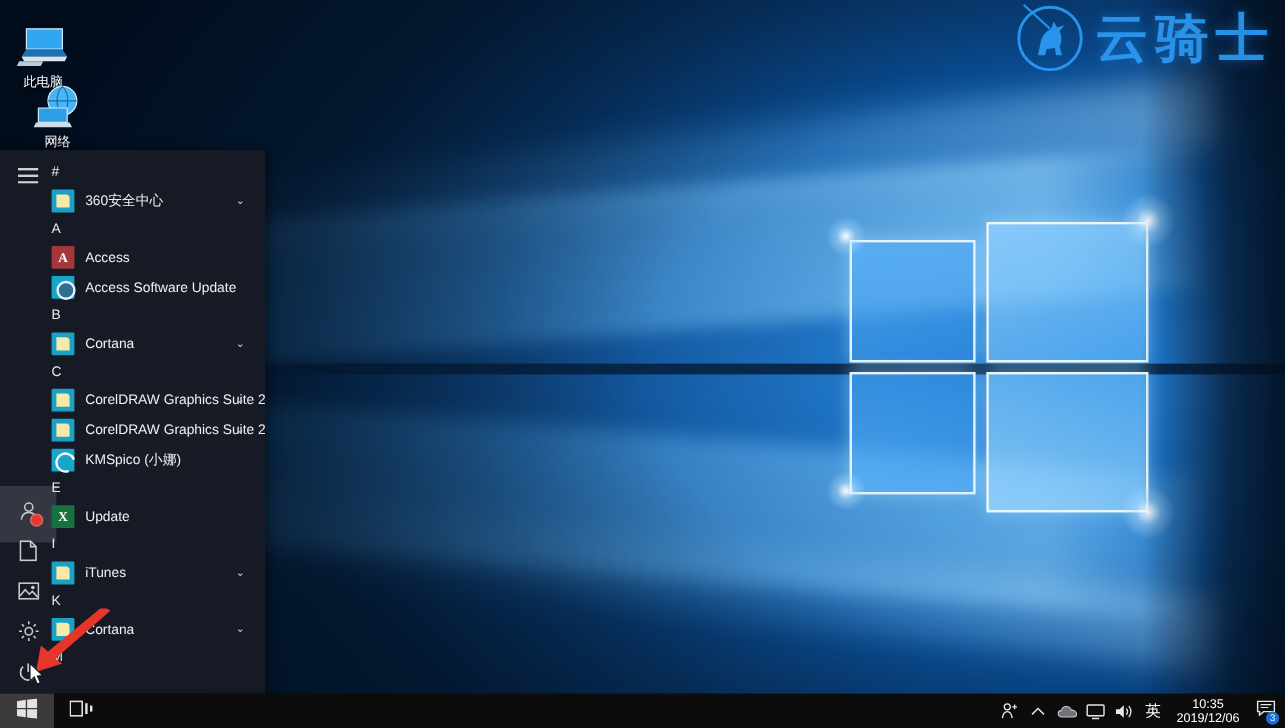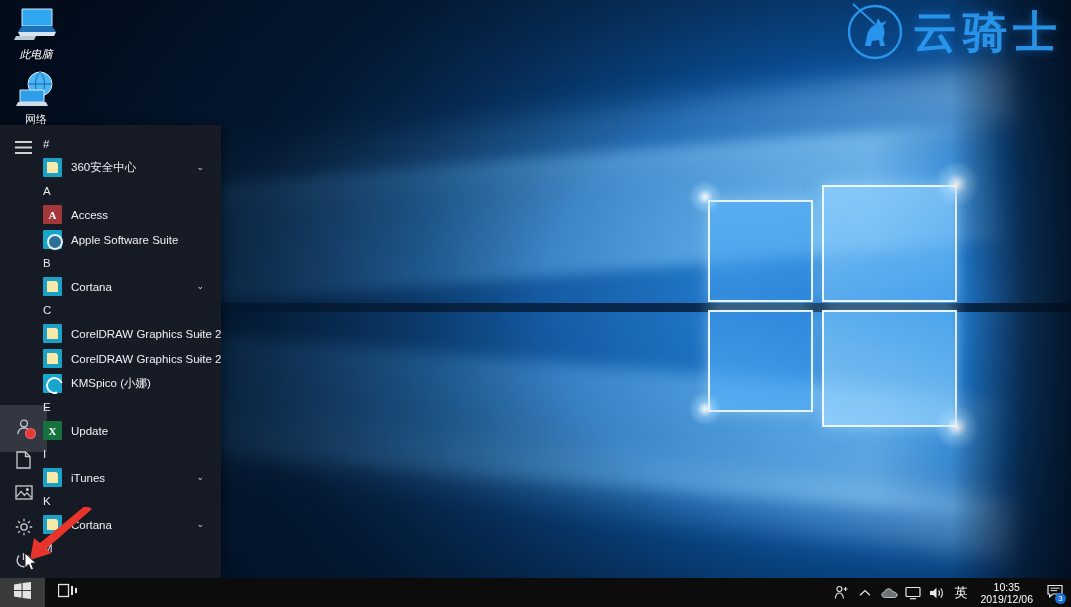--- a/index.html
+++ b/index.html
@@ -139,32 +139,32 @@
   <span class="mark">
     <svg width="60" height="60" viewBox="0 0 60 60">
       <circle cx="30" cy="30" r="26" fill="none" stroke="#2b9bf4" stroke-width="2.4"></circle>
       <path d="M20 44 L22 34 C23 28 27 24 31 22 L33 16 L36 21 L42 19 L38 24 C40 28 40 33 38 37 L40 44 L35 44 L34 38 L27 39 L26 44 Z" fill="#2b9bf4"></path>
       <path d="M8 2 L30 22" stroke="#2b9bf4" stroke-width="1.8" fill="none"></path>
     </svg>
   </span>
   <span class="word">云骑士</span>
 </div>
 
-<div class="desk-icon" style="left:0px;top:5px;font-style:italic;">
+<div class="desk-icon" style="left:0px;top:20px;">
   <span class="glyph">
     <svg width="44" height="40" viewBox="0 0 44 40">
       <path d="M8 4 L38 4 L38 21 L8 21 Z" fill="#31a7f2" stroke="#cfe9fb" stroke-width="1"></path>
       <path d="M8 21 L38 21 L42 27 L4 27 Z" fill="#1b72b8"></path>
       <path d="M4 27 L42 27 L40 31 L6 31 Z" fill="#d8e4ee"></path>
       <path d="M2 31 L22 31 L20 35 L0 35 Z" fill="#b9c9d6"></path>
     </svg>
   </span>
   <span>此电脑</span>
 </div>
-<div class="desk-icon" style="left:0px;top:70px;">
+<div class="desk-icon" style="left:12px;top:70px;">
   <span class="glyph">
     <svg width="44" height="40" viewBox="0 0 44 40">
       <circle cx="26" cy="14" r="12" fill="#4ab4f5" stroke="#d8eefb" stroke-width="1"></circle>
       <path d="M14 14 h24 M26 2 c6 6 6 18 0 24 M26 2 c-6 6 -6 18 0 24" stroke="#1b6ca8" stroke-width="1" fill="none"></path>
       <path d="M6 20 L30 20 L30 32 L6 32 Z" fill="#2f9ee8" stroke="#cfe9fb" stroke-width="1"></path>
       <path d="M4 32 L32 32 L34 36 L2 36 Z" fill="#cfdce8"></path>
     </svg>
   </span>
   <span>网络</span>
 </div>
@@ -241,21 +241,21 @@
         <span class="app-name">360安全中心</span>
         <span class="app-chev">⌄</span>
       </div>
       <div class="grp-letter">A</div>
       <div class="app-row">
         <span class="app-ico ico-access">A</span>
         <span class="app-name">Access</span>
       </div>
       <div class="app-row">
         <span class="app-ico ico-apple"></span>
-        <span class="app-name">Apple Software Suite</span>
+        <span class="app-name">Access Software Update</span>
       </div>
       <div class="grp-letter">B</div>
       <div class="app-row">
         <span class="app-ico ico-folder"></span>
         <span class="app-name">Cortana</span>
         <span class="app-chev">⌄</span>
       </div>
       <div class="grp-letter">C</div>
       <div class="app-row">
         <span class="app-ico ico-folder"></span>

